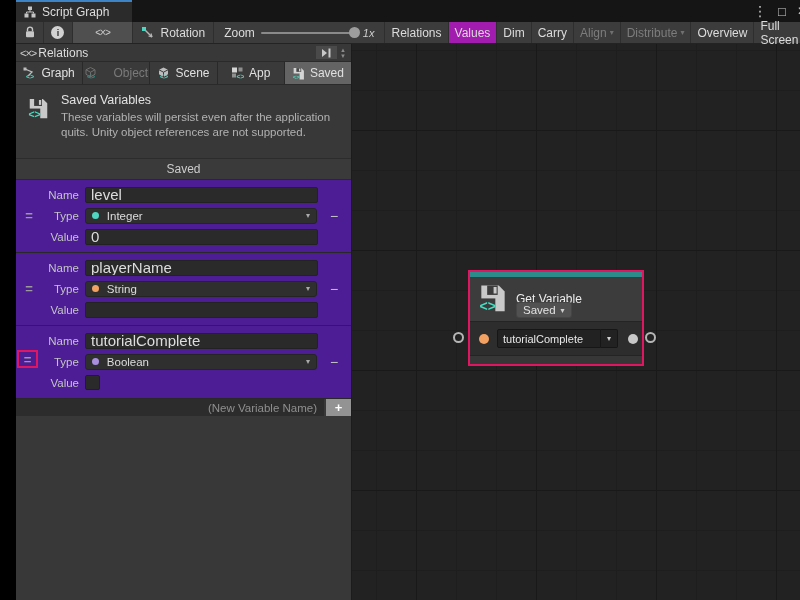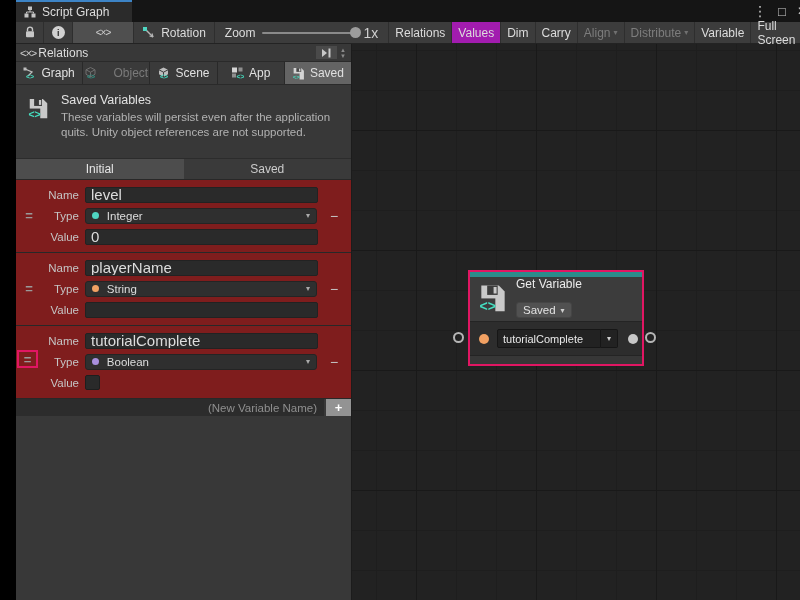--- a/index.html
+++ b/index.html
@@ -50,21 +50,21 @@
 
   .bb-info { height:73px; padding:8px 8px 0 12px; display:flex; gap:12px; }
   .info-title { font-size:12.5px; color:#e2e2e2; margin-bottom:3px; }
   .info-body { font-size:11.5px; color:#b2b2b2; line-height:1.32; width:282px; }
 
   .bb-subtabs { height:21px; display:flex; border-top:1px solid #2c2c2c; }
   .subtab { flex:1; display:flex; align-items:center; justify-content:center; font-size:12px; }
   .subtab.active { background:#4d4d4d; color:#e6e6e6; }
   .subtab.rest { background:#3a3a3a; color:#cccccc; }
 
-  .var-group { position:relative; border-top:1px solid #282828; padding:4px 0 5px; background:#7f1d1d; }
+  .var-group { position:relative; border-top:1px solid #282828; padding:4px 0 5px; background:#4c1d95; }
   .var-row { height:21px; display:flex; align-items:center; }
   .row-handle { width:26px; text-align:center; color:#9a9a9a; font-size:13px; font-weight:bold; line-height:1; }
   .row-label { width:37px; text-align:right; color:#c5c5c5; font-size:11.5px; margin-right:6px; }
   .row-control { width:233px; display:flex; }
   input.txt { width:100%; height:16px; background:#2a2a2a; border:1px solid #222; border-radius:2px;
               color:#dddddd; font-size:15px; padding:0 5px; font-family:inherit; outline:none; }
   .dropdown { width:100%; height:16px; background:#2f2f2f; border:1px solid #242424; border-radius:3px;
               display:flex; align-items:center; padding:0 6px; gap:8px; color:#dddddd; font-size:11.5px; }
   .type-dot { width:7px; height:7px; border-radius:50%; }
   .dropdown .dd-caret { margin-left:auto; }
@@ -90,21 +90,21 @@
       linear-gradient(to right, #1e1e1e 1px, transparent 1px),
       linear-gradient(to bottom, #1e1e1e 1px, transparent 1px);
     background-size:120px 120px, 120px 120px, 40px 40px, 40px 40px;
     background-position:64px 86px, 64px 86px, 24px 6px, 24px 6px; }
 
   .port-circle { position:absolute; width:11px; height:11px; border:2px solid #b5b5b5; border-radius:50%; }
   .node-highlight { position:absolute; left:116px; top:226px; width:176px; height:96px; border:2px solid #e11663; }
   .node { width:100%; height:100%; display:flex; flex-direction:column; }
   .node-accent { height:5px; background:#2b8c8b; }
   .node-header { height:44px; position:relative; background:#3c3c3c; }
-  .node-title { position:absolute; left:46px; top:0; font-size:12px; color:#ececec; }
+  .node-title { position:absolute; left:46px; top:15px; font-size:12px; color:#ececec; }
   .node-dd { position:absolute; left:46px; top:25px; height:16px; background:#515151; border:1px solid #454545;
              border-radius:3px; display:flex; align-items:center; padding:0 6px; gap:5px; color:#e2e2e2; font-size:11.5px; }
   .node-body { flex:1; background:#2d2d2d; border-top:1px solid #242424; display:flex; align-items:center; }
   .port-dot { width:10px; height:10px; border-radius:50%; flex:none; }
   .name-field { margin-left:8px; width:104px; height:19px; background:#222; border:1px solid #161616;
                 border-radius:2px 0 0 2px; color:#e8e8e8; font-size:11px; padding:0 5px; font-family:inherit; outline:none; }
   .name-dd { width:17px; height:19px; background:#222; border:1px solid #161616; border-left:none;
              border-radius:0 2px 2px 0; display:flex; align-items:center; justify-content:center; }
   .node-footer { height:9px; background:#373737; border-top:1px solid #242424; }
 
@@ -151,21 +151,21 @@
         <path d="M11 11 L7.5 10 M11 11 L10 7.5" stroke="#b5b5b5" stroke-width="1.2"></path>
         <rect x="1" y="1" width="4" height="4" fill="#4fd6c2"></rect>
       </svg>
       <span>Rotation</span>
     </div>
     <div class="zoom-group">
       <span>Zoom</span>
       <div class="slider-track">
         <div class="slider-handle"></div>
       </div>
-      <span style="font-size:14px;color:#cfcfcf;">1x</span>
+      <span style="font-size:11px;color:#cfcfcf;font-style:italic;">1x</span>
     </div>
     <div class="tb-right">
       <div class="tb-rbtn">
           <span>Relations</span>
         </div>
       <div class="tb-rbtn active">
           <span>Values</span>
         </div>
       <div class="tb-rbtn">
           <span>Dim</span>
@@ -175,21 +175,21 @@
         </div>
       <div class="tb-rbtn disabled">
         <span>Align</span>
         <span class="dd-caret">▾</span>
       </div>
       <div class="tb-rbtn disabled">
         <span>Distribute</span>
         <span class="dd-caret">▾</span>
       </div>
       <div class="tb-rbtn">
-          <span>Variable</span>
+          <span>Overview</span>
         </div>
       <div class="tb-rbtn">
           <span>Full Screen</span>
         </div>
     </div>
   </div>
 
   <div class="left-panel">
 
     <div class="bb-header">
@@ -263,23 +263,20 @@
         <rect x="0" y="12" width="14" height="13" fill="#383838"></rect>
         <text x="0.5" y="23" font-size="12" font-weight="bold" fill="#45dfc1">&lt;&gt;</text>
       </svg>
       <div>
         <div class="info-title">Saved Variables</div>
         <div class="info-body">These variables will persist even after the application quits. Unity object references are not supported.</div>
       </div>
     </div>
 
     <div class="bb-subtabs">
-      <div class="subtab active">
-          <span>Initial</span>
-        </div>
       <div class="subtab rest">
           <span>Saved</span>
         </div>
     </div>
 
     <div class="var-group">
       <div class="var-row">
         <div class="row-handle"></div>
         <div class="row-label">Name</div>
         <div class="row-control">

